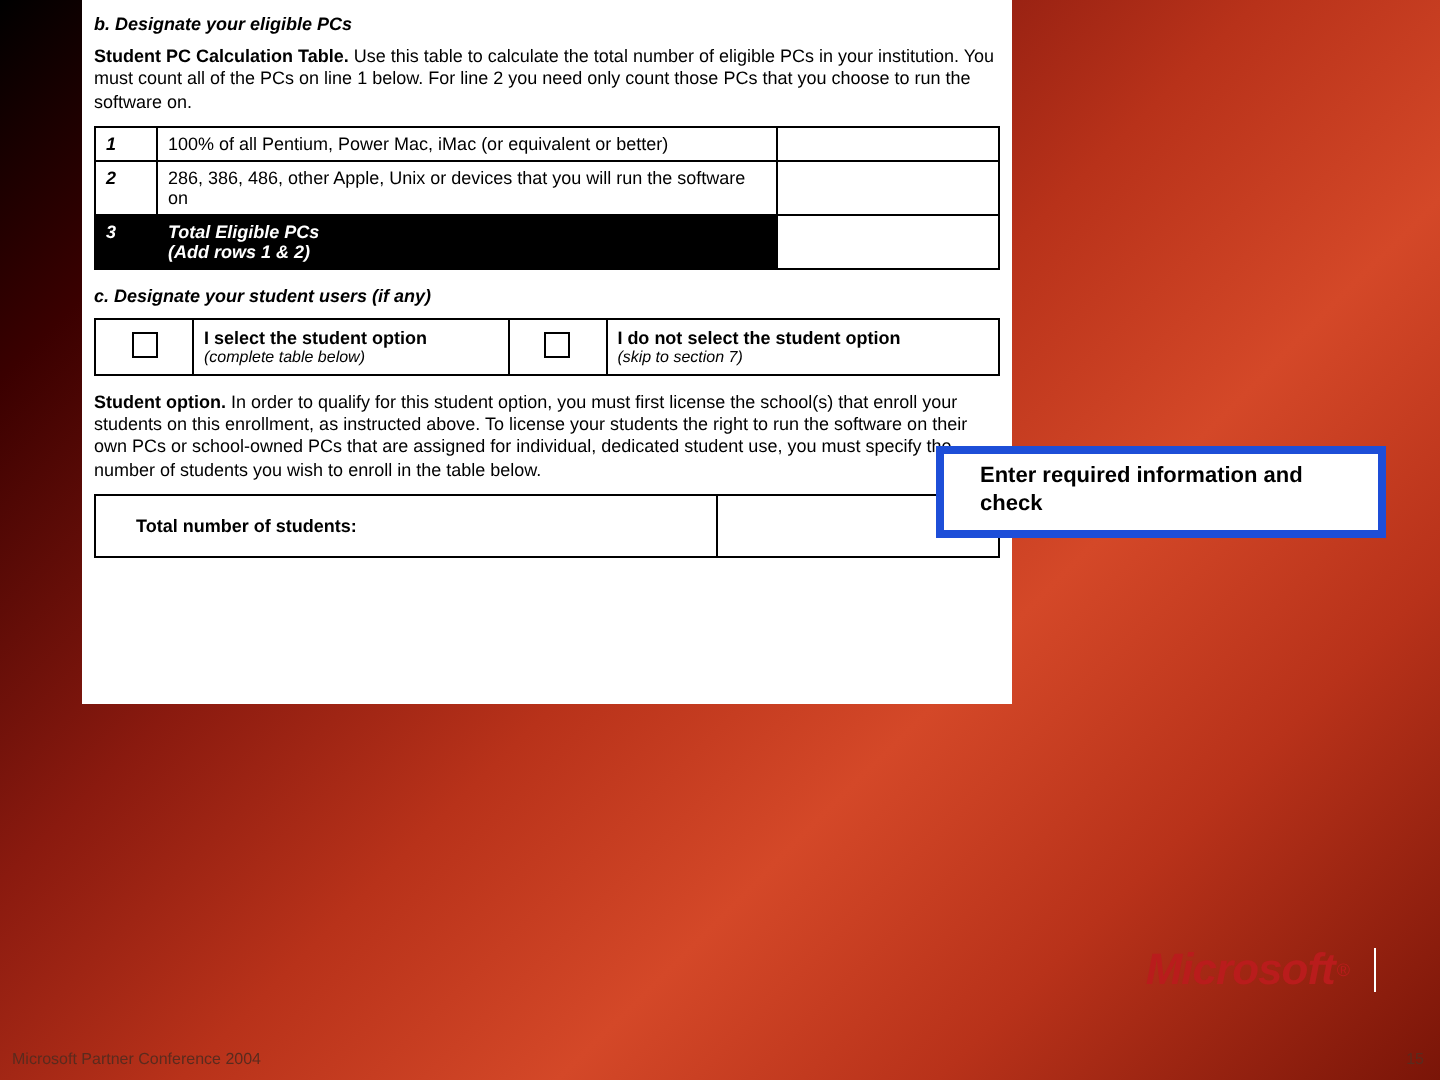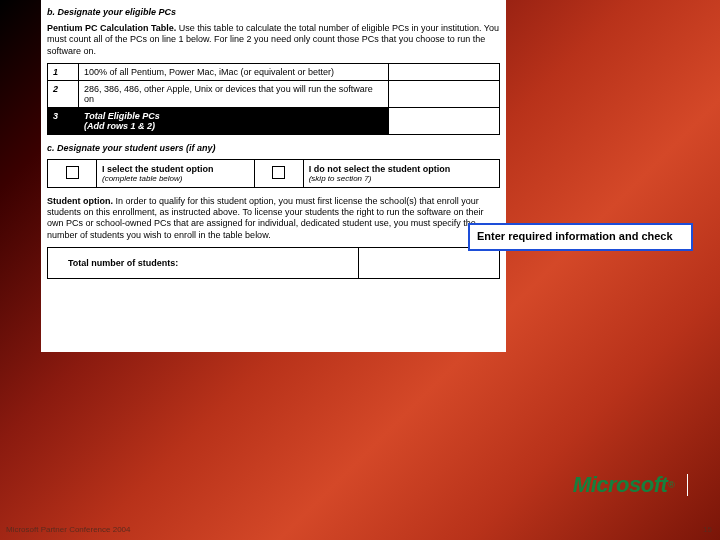--- a/index.html
+++ b/index.html
@@ -95,35 +95,35 @@
     padding: 10px 20px;
     font-weight: bold;
   }
   table.total td.entry { width: 100px; }
   .callout {
     position: absolute;
     left: 468px;
     top: 223px;
     width: 225px;
     background: #fff;
-    border: 2px solid #1d4ed8;
-    padding: 5px 7px;
+    border: 4px solid #1d4ed8;
+    padding: 5px 18px;
     font-size: 11px;
     line-height: 1.25;
     box-sizing: border-box;
   }
   .callout .l1 { font-weight: bold; }
   .callout .l2 { font-style: italic; }
   .logo-area {
     position: absolute;
     right: 24px;
     bottom: 42px;
     display: flex;
     align-items: center;
-    color: #15803d;
+    color: #b91c1c;
   }
   .ms-logo {
     font-family: "Franklin Gothic Medium", Arial, sans-serif;
     font-size: 22px;
     font-weight: bold;
     font-style: italic;
     letter-spacing: -0.5px;
   }
   .reg { font-size: 9px; vertical-align: top; margin: 0 4px 0 1px; }
   .vbar {
@@ -150,21 +150,21 @@
     color: #5a2b1e;
   }
 </style>
 </head>
 <body>
 
 <div class="form-panel">
   <div class="section-heading">b.  Designate your eligible PCs</div>
 
   <div class="plain-text">
-    <b>Pentium PC Calculation Table.</b><span>  Use this table to calculate the total number of eligible PCs in your institution. You must count all of the PCs on line 1 below.  For line 2 you need only count those PCs that you choose to run the software on.</span>
+    <b>Student PC Calculation Table.</b><span>  Use this table to calculate the total number of eligible PCs in your institution. You must count all of the PCs on line 1 below.  For line 2 you need only count those PCs that you choose to run the software on.</span>
   </div>
 
   <table class="calc">
     <tbody>
         <tr>
       <td class="num">1</td>
       <td>100% of all Pentium, Power Mac, iMac (or equivalent or better)</td>
       <td class="entry"></td>
     </tr>
     <tr>

